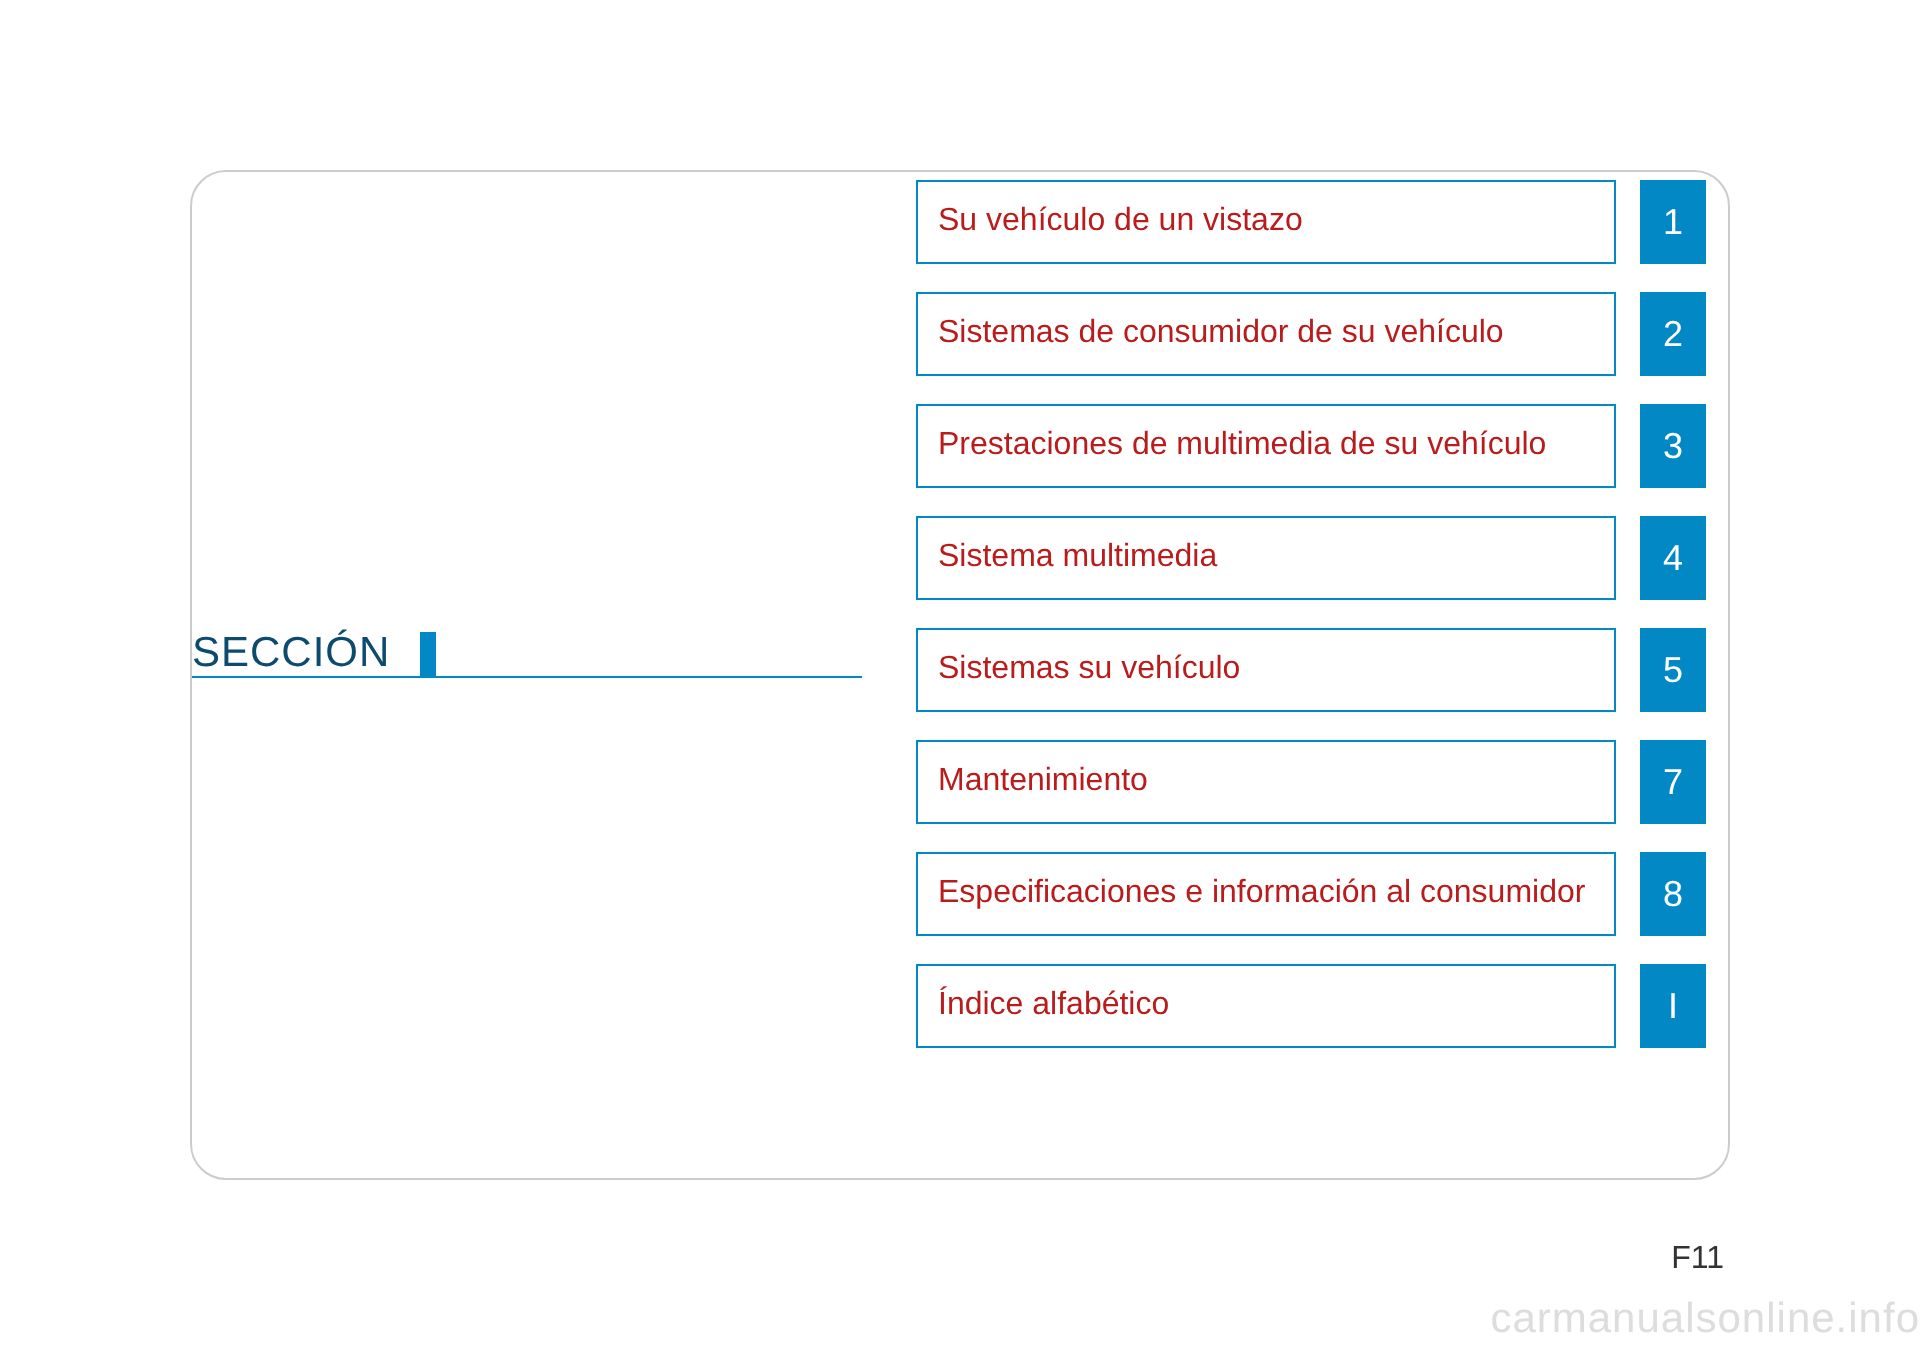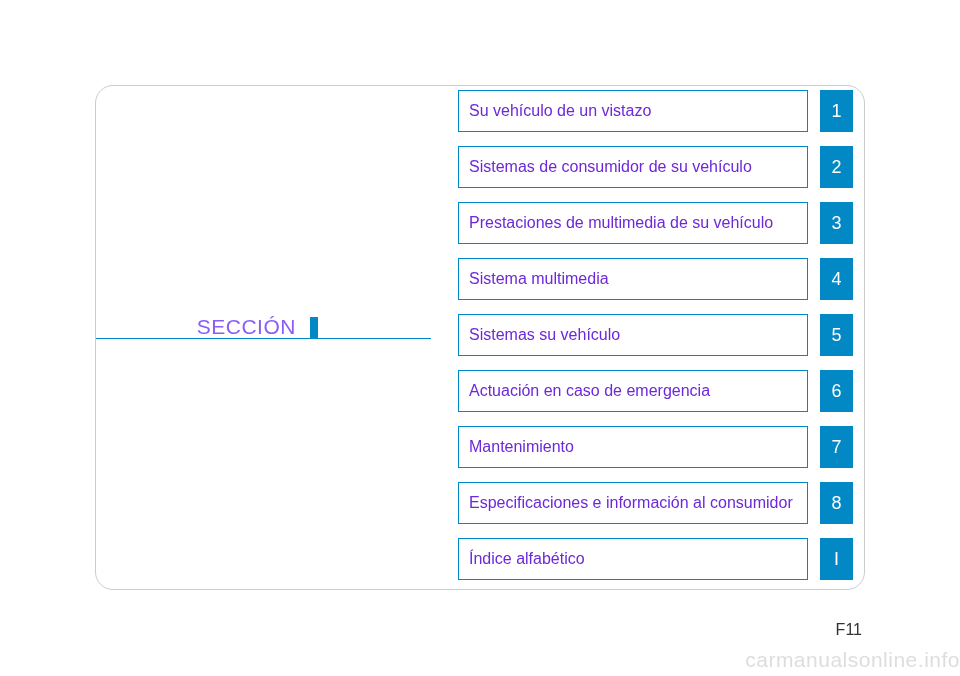--- a/index.html
+++ b/index.html
@@ -29,22 +29,22 @@
       width: 100%;
       height: 100%;
     }
     .section-label-area {
       position: absolute;
       left: 0;
       top: 229px;
       width: 335px;
     }
     .section-label {
-      text-align: center;
-      color: #8b5cf6;
+      text-align: left;
+      color: #0c4a6e;
       font-size: 21px;
       font-weight: 500;
       padding-right: 18px;
       padding-bottom: 6px;
       letter-spacing: 0.5px;
       font-family: Arial, sans-serif;
     }
     .section-marker {
       display: inline-block;
       width: 8px;
@@ -77,21 +77,21 @@
       gap: 12px;
       height: 42px;
     }
     .toc-title {
       flex: 1;
       border: 1px solid #0288c5;
       display: flex;
       align-items: center;
       padding-left: 10px;
       font-size: 16px;
-      color: #6d28d9;
+      color: #b91c1c;
       font-family: Arial, sans-serif;
     }
     .toc-num {
       width: 33px;
       background: #0288c5;
       color: #fff;
       display: flex;
       align-items: center;
       justify-content: center;
       font-size: 18px;
@@ -144,24 +144,20 @@
       </div>
       <div class="toc-row">
         <div class="toc-title">Sistema multimedia</div>
         <div class="toc-num">4</div>
       </div>
       <div class="toc-row">
         <div class="toc-title">Sistemas su vehículo</div>
         <div class="toc-num">5</div>
       </div>
       <div class="toc-row">
-        <div class="toc-title">Actuación en caso de emergencia</div>
-        <div class="toc-num">6</div>
-      </div>
-      <div class="toc-row">
         <div class="toc-title">Mantenimiento</div>
         <div class="toc-num">7</div>
       </div>
       <div class="toc-row">
         <div class="toc-title">Especificaciones e información al consumidor</div>
         <div class="toc-num">8</div>
       </div>
       <div class="toc-row">
         <div class="toc-title">Índice alfabético</div>
         <div class="toc-num">I</div>

